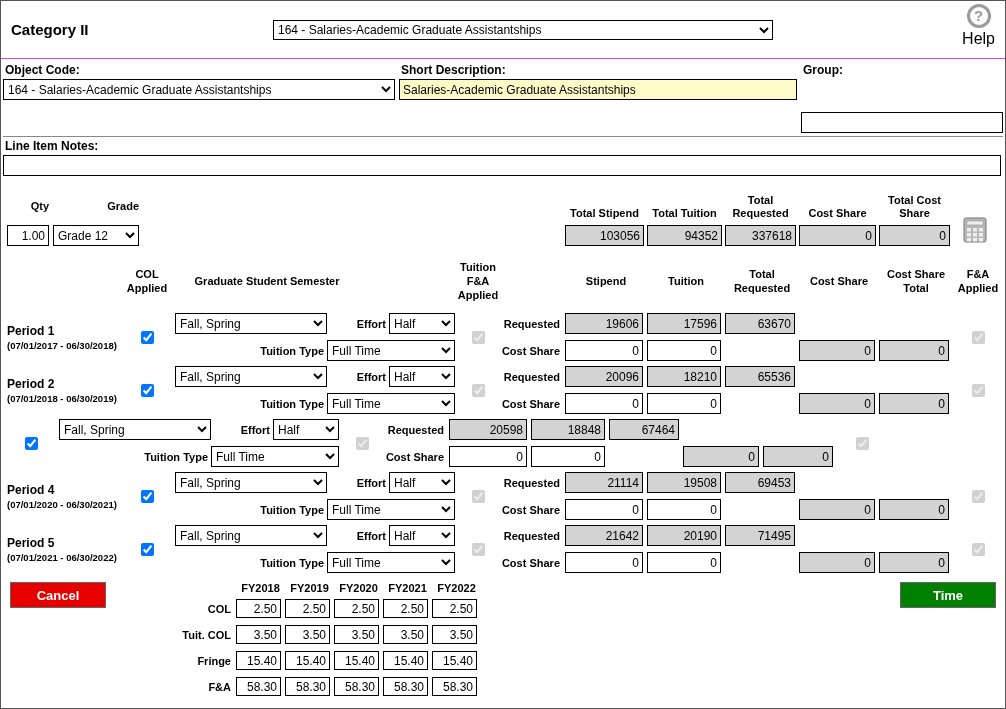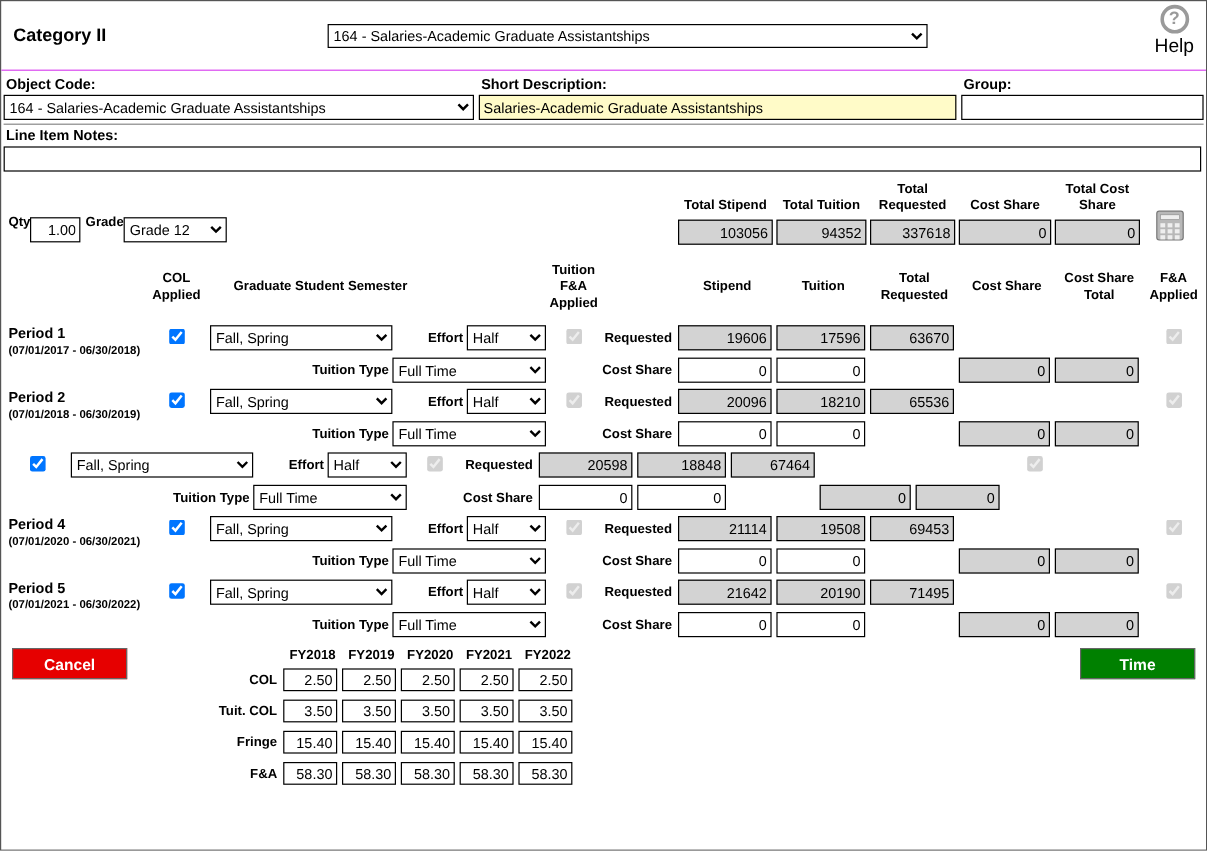--- a/index.html
+++ b/index.html
@@ -21,21 +21,21 @@
   .help-circle { width:24px; height:24px; border:3px solid #9a9a9a; border-radius:50%; color:#9a9a9a; font-weight:bold; font-size:15px; display:flex; align-items:center; justify-content:center; }
   .help-label { font-size:16px; margin-top:2px; }
 
   
   .panel { padding:2px 2px 0 2px; }
   .form-row { display:flex; }
   .fcol { display:flex; flex-direction:column; }
   .flabel { font-weight:bold; font-size:12px; padding:2px 0 2px 2px; }
   .fc-object { width:396px; }
   .fc-short  { width:402px; }
-  .fc-group  { flex:1; }
+  .fc-group  { flex:1;gap:33px; }
   .object-select { width:392px; height:21px; font-size:12px; border:1px solid #000; background:#fff; }
   .short-input { width:398px; height:21px; background:#fffbc8; border:1px solid #000; font-size:12px; padding:0 3px; }
   .group-input { width:100%; height:21px; border:1px solid #000; font-size:12px; padding:0 3px; }
   .notes { border-top:1px solid #888; margin-top:3px; }
   .notes-input { width:998px; height:21px; border:1px solid #000; font-size:12px; padding:0 3px; }
 
   
   .num { height:21px; border:1px solid #000; text-align:right; padding:0 3px; font-size:12px; font-family:"Liberation Sans",sans-serif; }
   .ro  { background:#d3d3d3; }
   .sel { border:1px solid #000; background:#fff; font-size:12px; height:21px; font-family:"Liberation Sans",sans-serif; }
@@ -49,37 +49,37 @@
   .w-stip { width:82px; }
   .w-tui  { width:78px; }
   .w-tot  { width:74px; }
   .w-cs   { width:80px; }
   .w-cst  { width:74px; }
   .w-fa   { width:50px; }
 
   
   .summary { display:flex; align-items:flex-end; margin-top:8px; }
   .qtyblock { width:562px; display:flex; align-items:flex-end; padding-left:4px; gap:4px; }
-  .qb-item { display:flex; flex-direction:row; align-items:center;margin-top:16px; }
+  .qb-item { display:flex; flex-direction:column; align-items:flex-end;margin-top:16px; }
   .qb-lbl { font-weight:bold; font-size:11px; margin-bottom:13px; }
   .qty-input { width:42px; }
   .grade-select { width:86px; }
   .stat { display:flex; flex-direction:column; justify-content:flex-end; padding-right:3px; }
   .stat-h { font-weight:bold; font-size:11px; text-align:center; display:flex; align-items:flex-end; justify-content:center; min-height:32px; padding-bottom:5px; line-height:1.2; }
   .stat .num { width:100%; }
   .calc { margin-left:10px; align-self:flex-end; cursor:pointer; }
 
   
   .ghead { display:flex; align-items:center; margin-top:10px; min-height:52px; font-weight:bold; font-size:11px; }
   .gh { display:flex; align-items:center; justify-content:center; text-align:center; line-height:1.25; padding:0 2px; }
   .gh-sem { width:180px; text-align:center; }
   .gh.w-semblk { justify-content:flex-start; }
 
   
-  .period { display:flex; margin-top:5px; }
+  .period { display:flex; align-items:center; margin-top:5px; }
   .plabel { width:116px; padding-left:4px; }
   .pname { font-weight:bold; font-size:12px; }
   .pdates { font-weight:bold; font-size:9.5px; margin-top:2px; }
   .chkcell { width:56px; text-align:center; }
   .semblock { width:280px; display:flex; flex-direction:column; gap:6px; }
   .subA { display:flex; align-items:center; }
   .sem-select { width:152px; }
   .eff-label { margin-left:auto; font-weight:bold; font-size:11px; padding-right:3px; }
   .eff-select { width:66px; }
   .subB { display:flex; align-items:center; justify-content:flex-end; }

